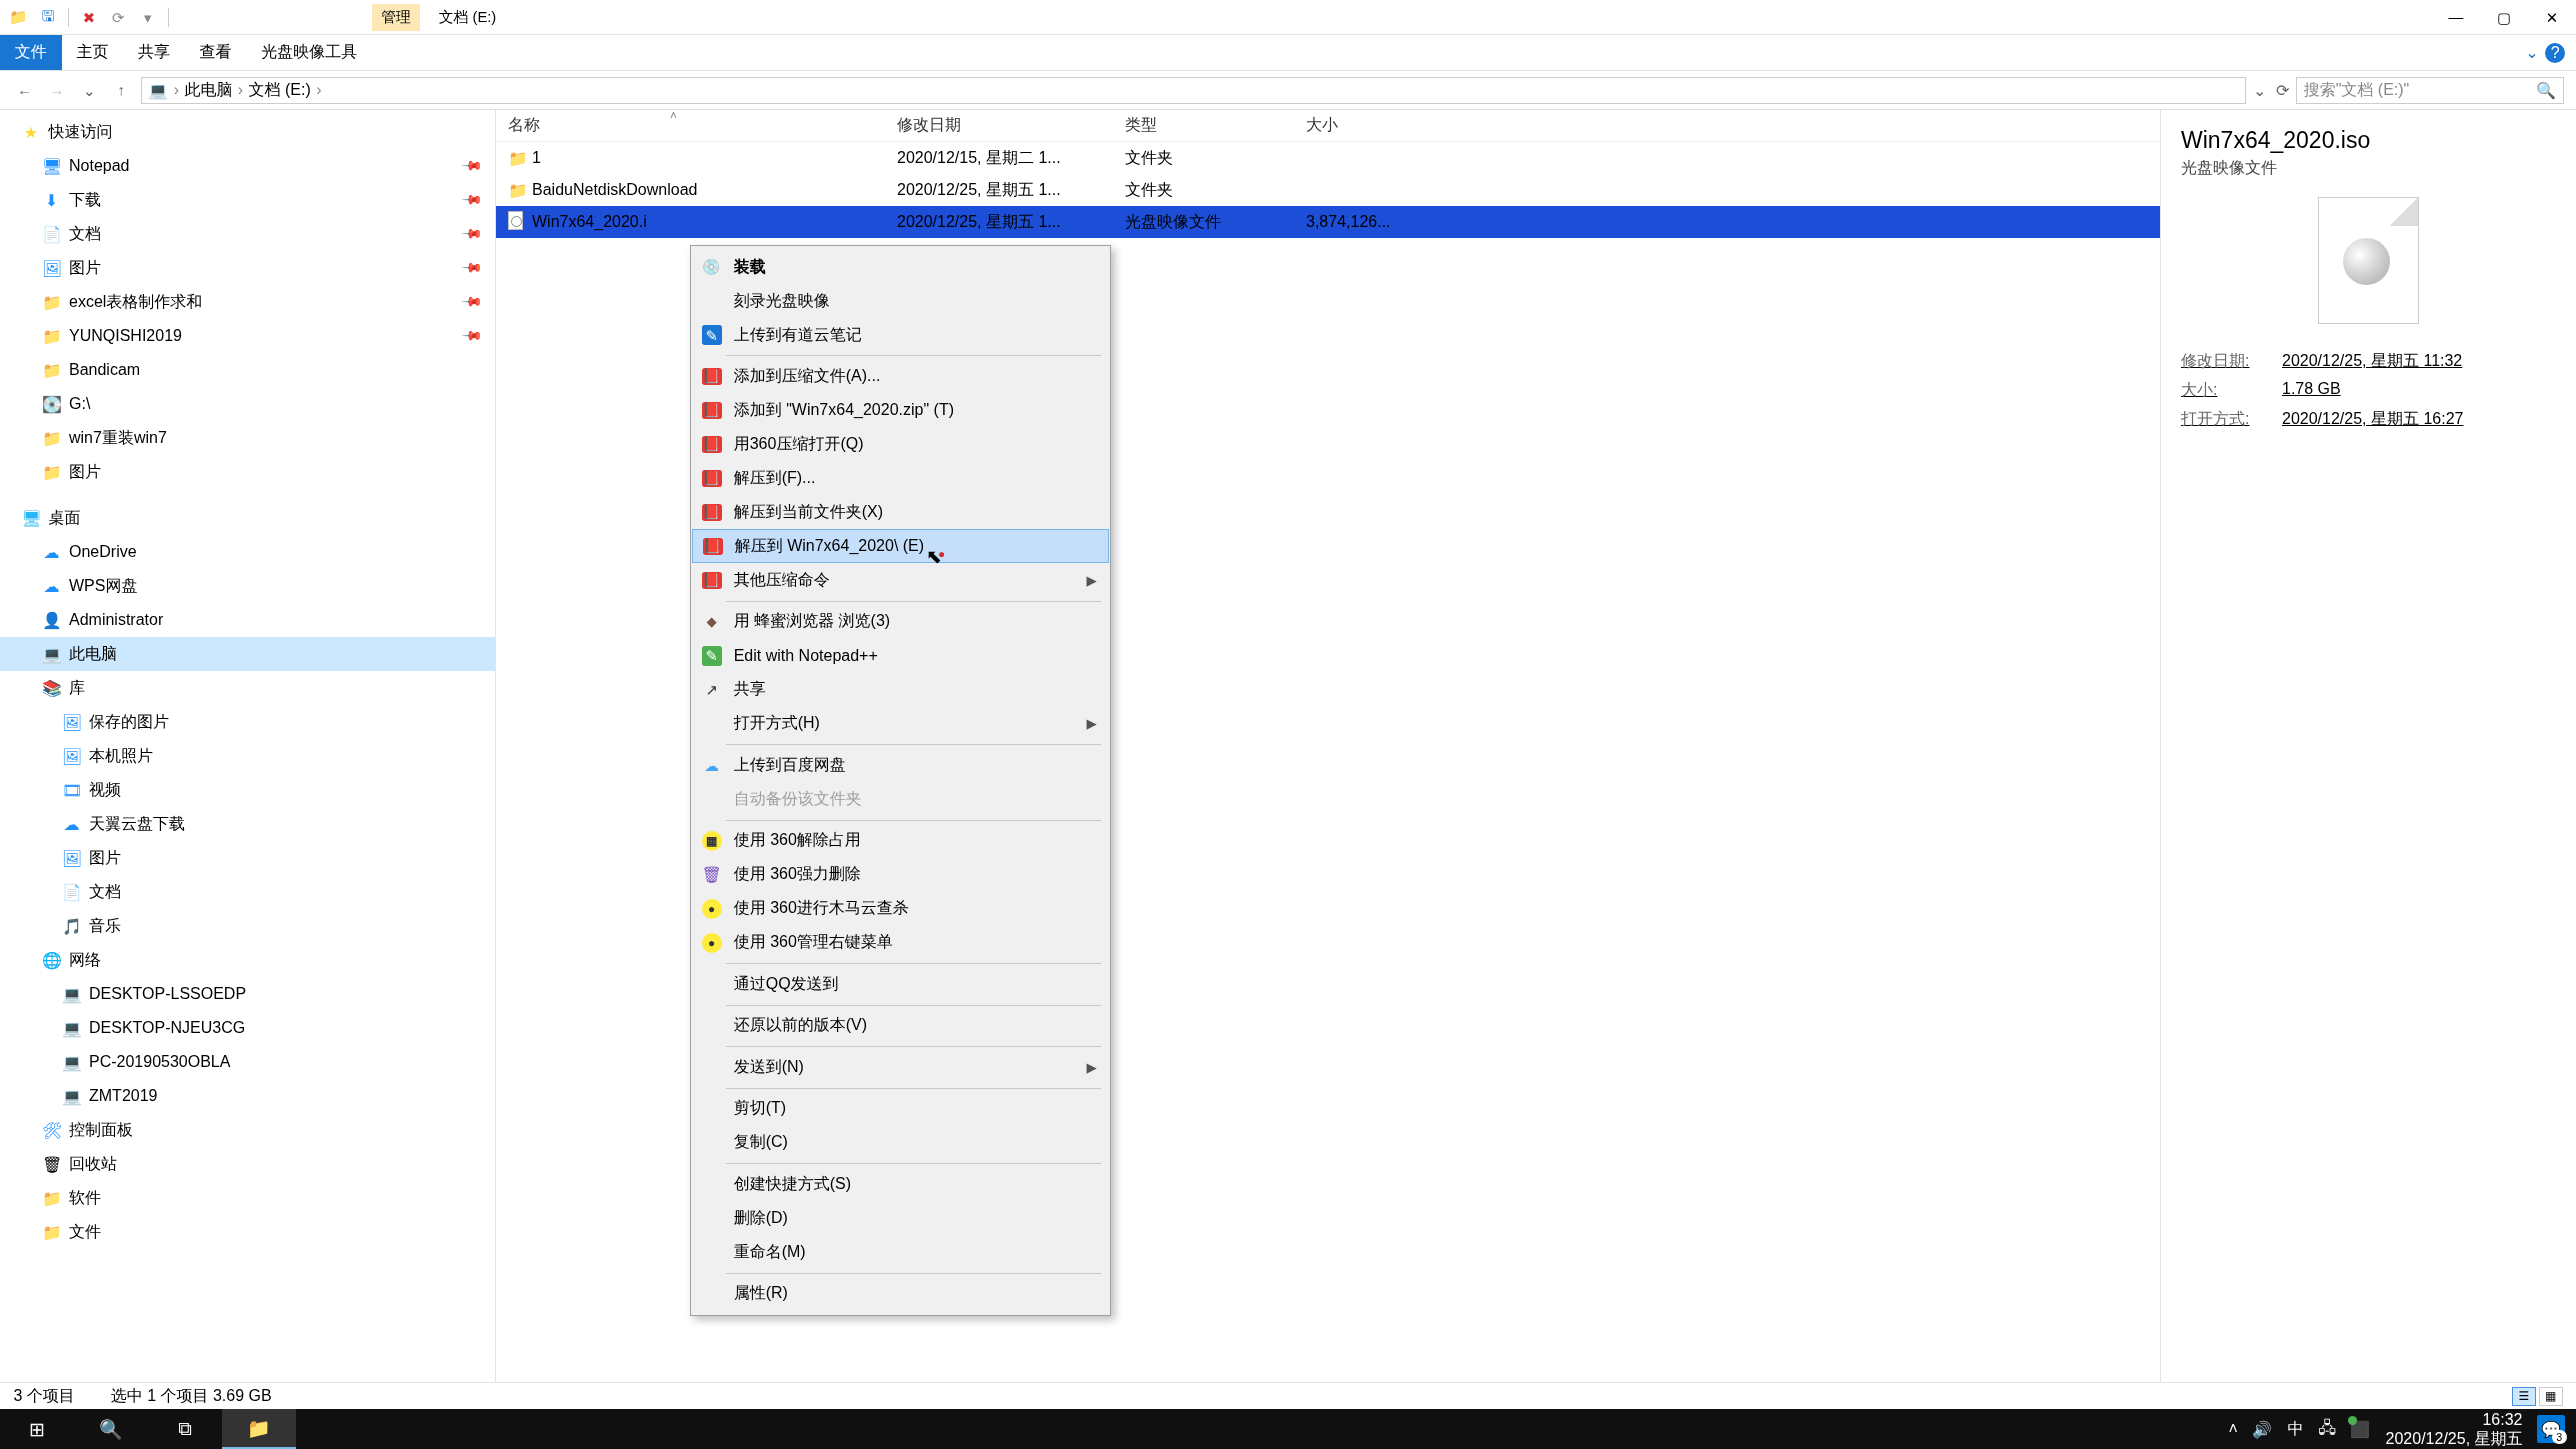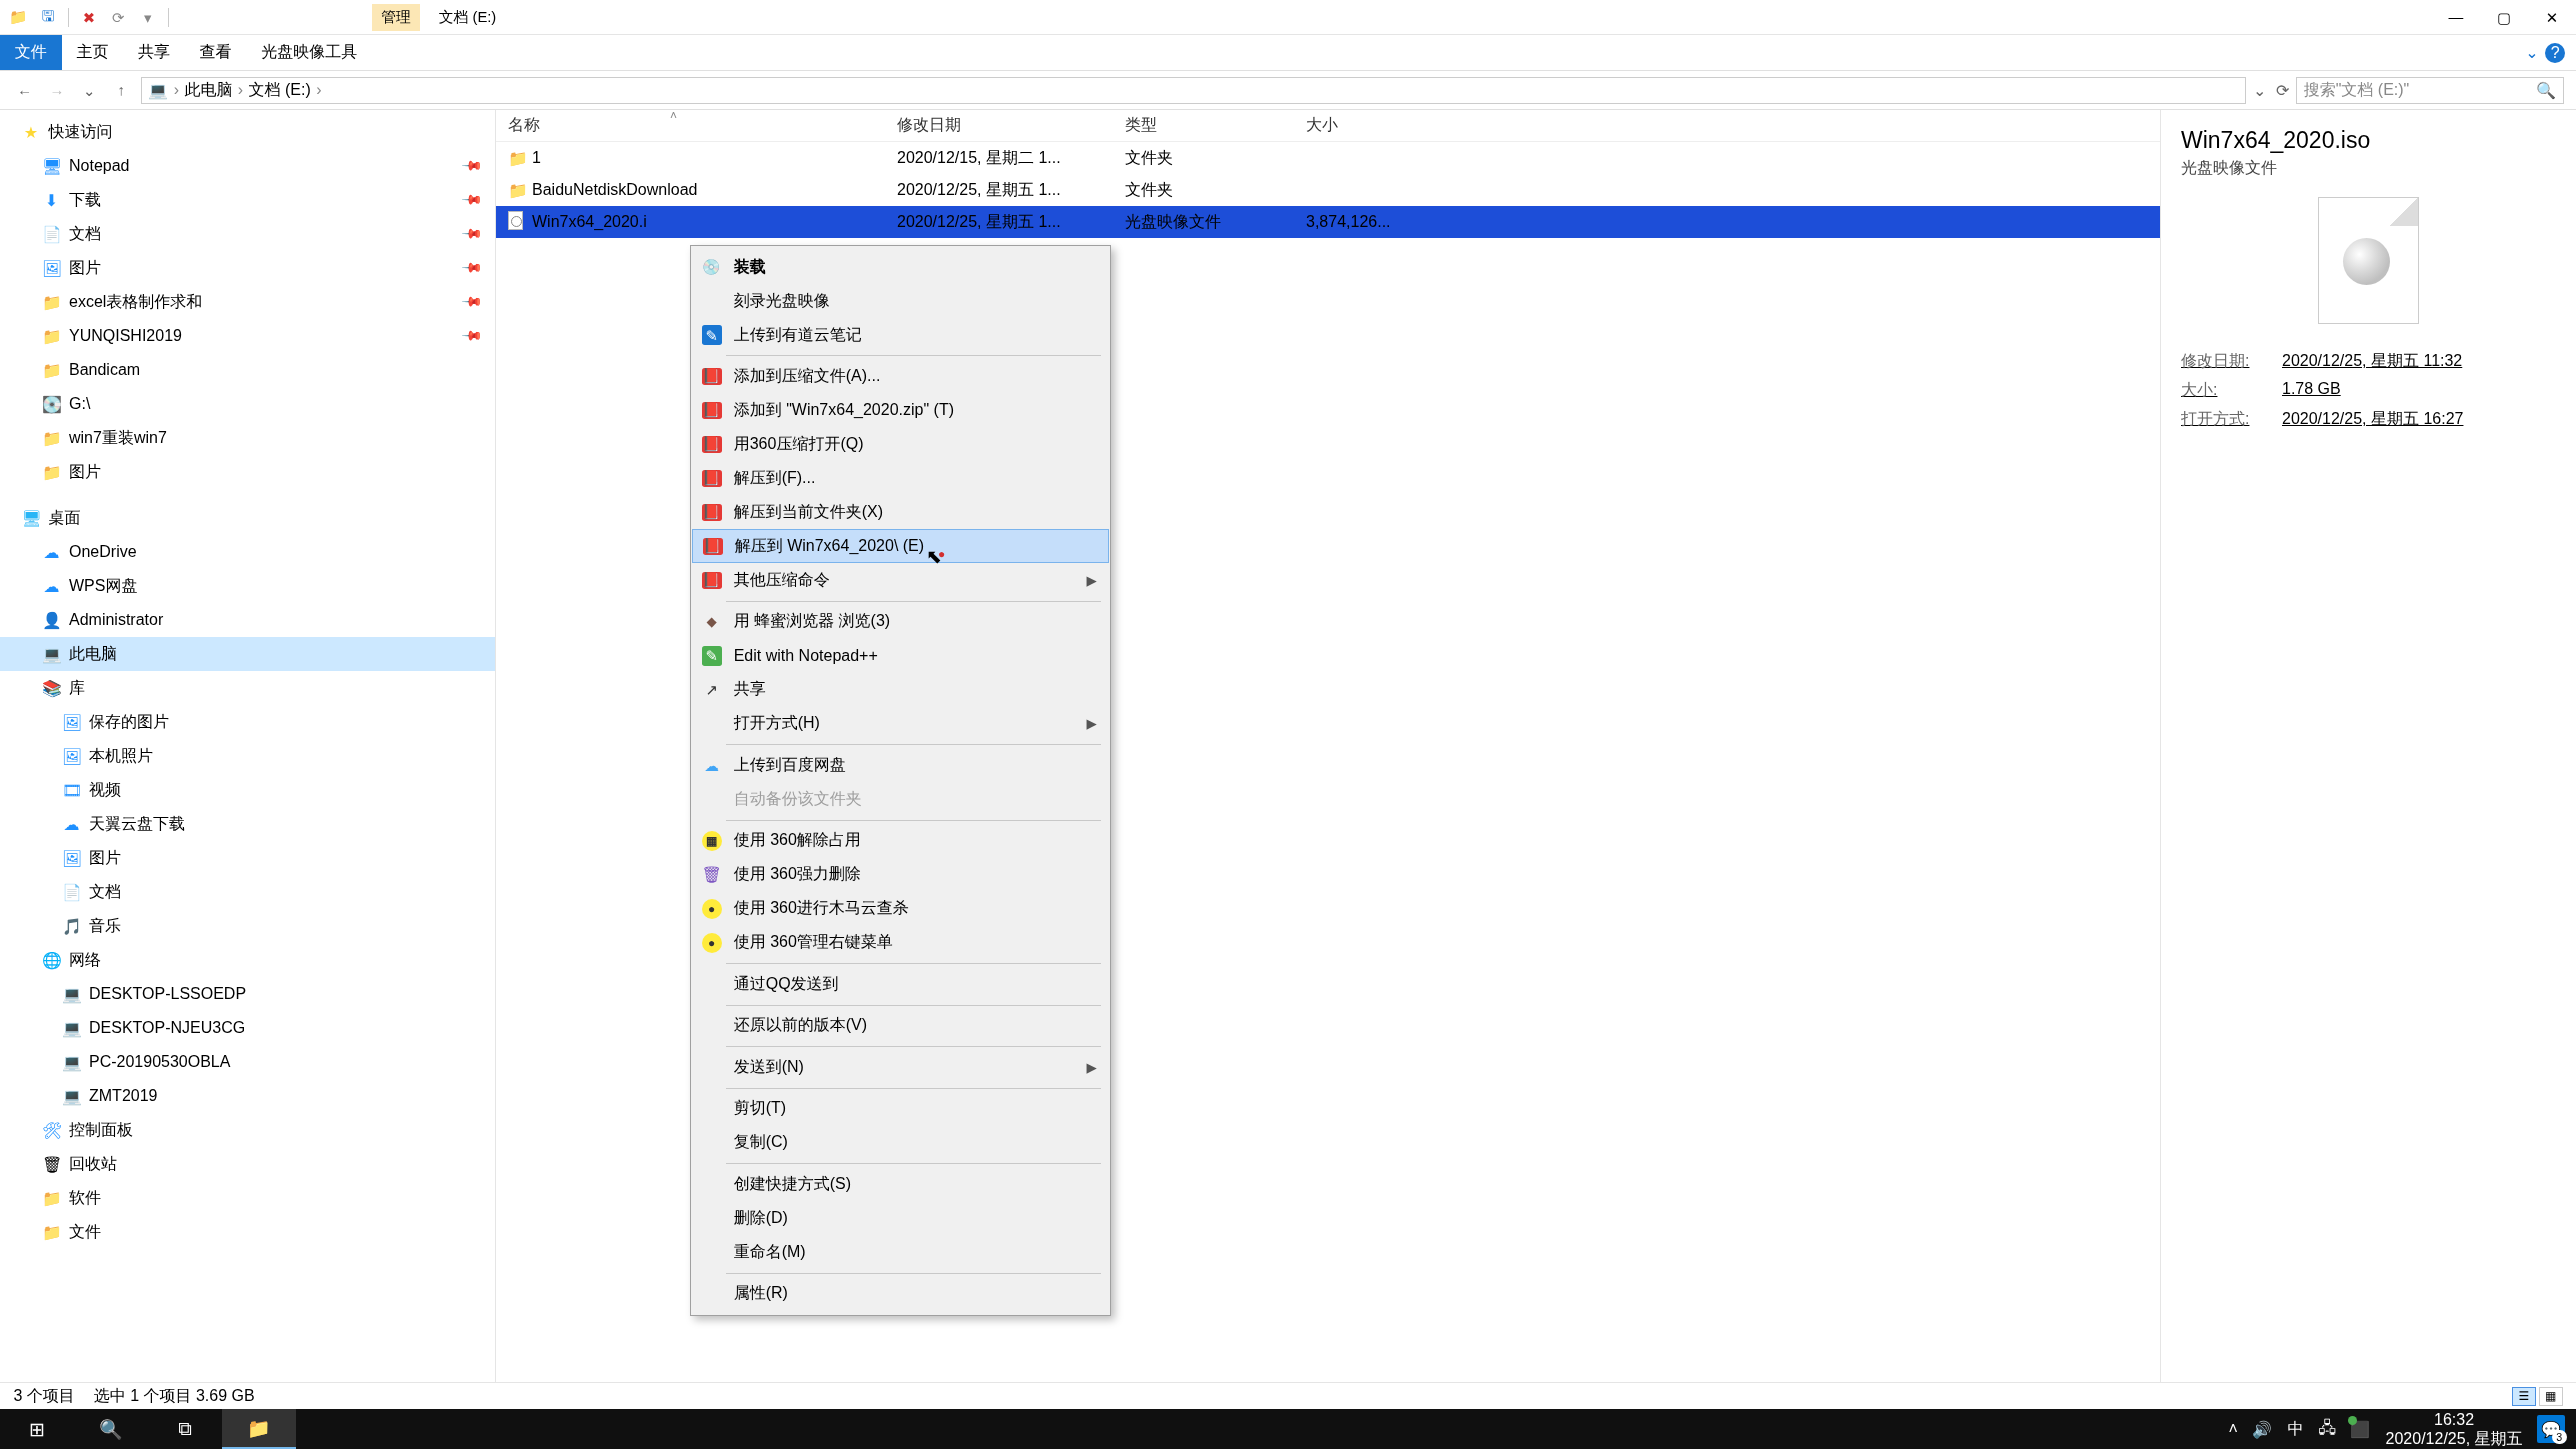--- a/index.html
+++ b/index.html
@@ -90,32 +90,32 @@
   .ic-360 { background:#FFEB3B; color:#333; border-radius:50%; font-size:12px; font-weight:bold; }
   .ic-trash { color:#7E57C2; font-size:16px; }
   .ic-share { color:#333; }
   .ic-cloud { color:#42A5F5; }
   .ic-bee { color:#795548; font-size:13.4px; }
 
   
   .cursor { position: absolute; left: 926px; top: 545px; font-size: 19px; color: #000; pointer-events: none; z-index: 100; }
 
   
-  .statusbar { position: absolute; bottom: 40px; left: 0; right: 0; height: 27px; background: #fff; border-top: 0.7px solid #e5e5e5; display: flex; align-items: center; padding: 0 13.4px; gap: 19px; font-size: 14.8px; }
+  .statusbar { position: absolute; bottom: 40px; left: 0; right: 0; height: 27px; background: #fff; border-top: 0.7px solid #e5e5e5; display: flex; align-items: center; padding: 0 13.4px; gap: 36px; font-size: 14.8px; }
   .status-right { margin-left: auto; display: flex; gap: 2.7px; }
   .view-btn { width: 24px; height: 19px; border: 0.7px solid #ccc; display: flex; align-items: center; justify-content: center; font-size: 12px; }
   .view-btn.active { background: #CCE8FF; border-color: #4a90e2; }
 
   
   .taskbar { position: absolute; bottom: 0; left: 0; right: 0; height: 40px; background: #101010; display: flex; align-items: center; color: #fff; }
   .tb-btn { width: 74px; height: 40px; display: flex; align-items: center; justify-content: center; font-size: 19px; }
   .tb-btn.active { background: #333; border-bottom: 2.7px solid #76B9ED; }
   .tb-explorer { color: #FFC24D; }
   .tb-tray { margin-left: auto; display: flex; align-items: center; gap: 14.8px; padding-right: 10.7px; font-size: 14.8px; }
-  .tb-clock { text-align: center; line-height: 1.2; font-size: 13.4px; }
+  .tb-clock { text-align: right; line-height: 1.2; font-size: 13.4px; }
   .tb-notif { background: #0078D7; width: 28px; height: 28px; display: flex; align-items: center; justify-content: center; border-radius: 2px; position: relative; }
   .tb-badge { position: absolute; bottom: -1.3px; right: -1.3px; background:#fff; color:#000; font-size:10.7px; border-radius:50%; width:14.8px; height:14.8px; display:flex; align-items:center; justify-content:center; }
   .tb-app-ind { position:absolute; bottom:13.4px; right:13.4px; width:9.4px; height:9.4px; background:#4CAF50; border-radius:50%; }
 </style>
 </head>
 <body>
 
 <div class="titlebar">
   <div class="qat">
     <span class="qat-btn" style="color:#FFC24D">📁</span>

